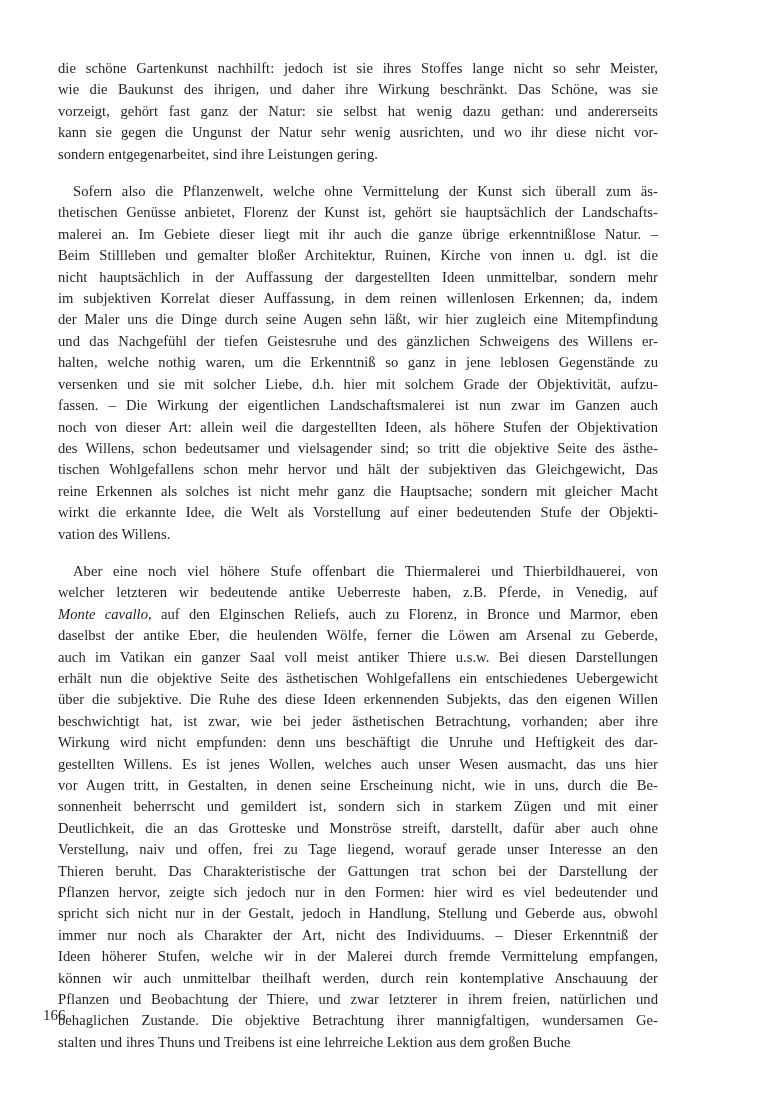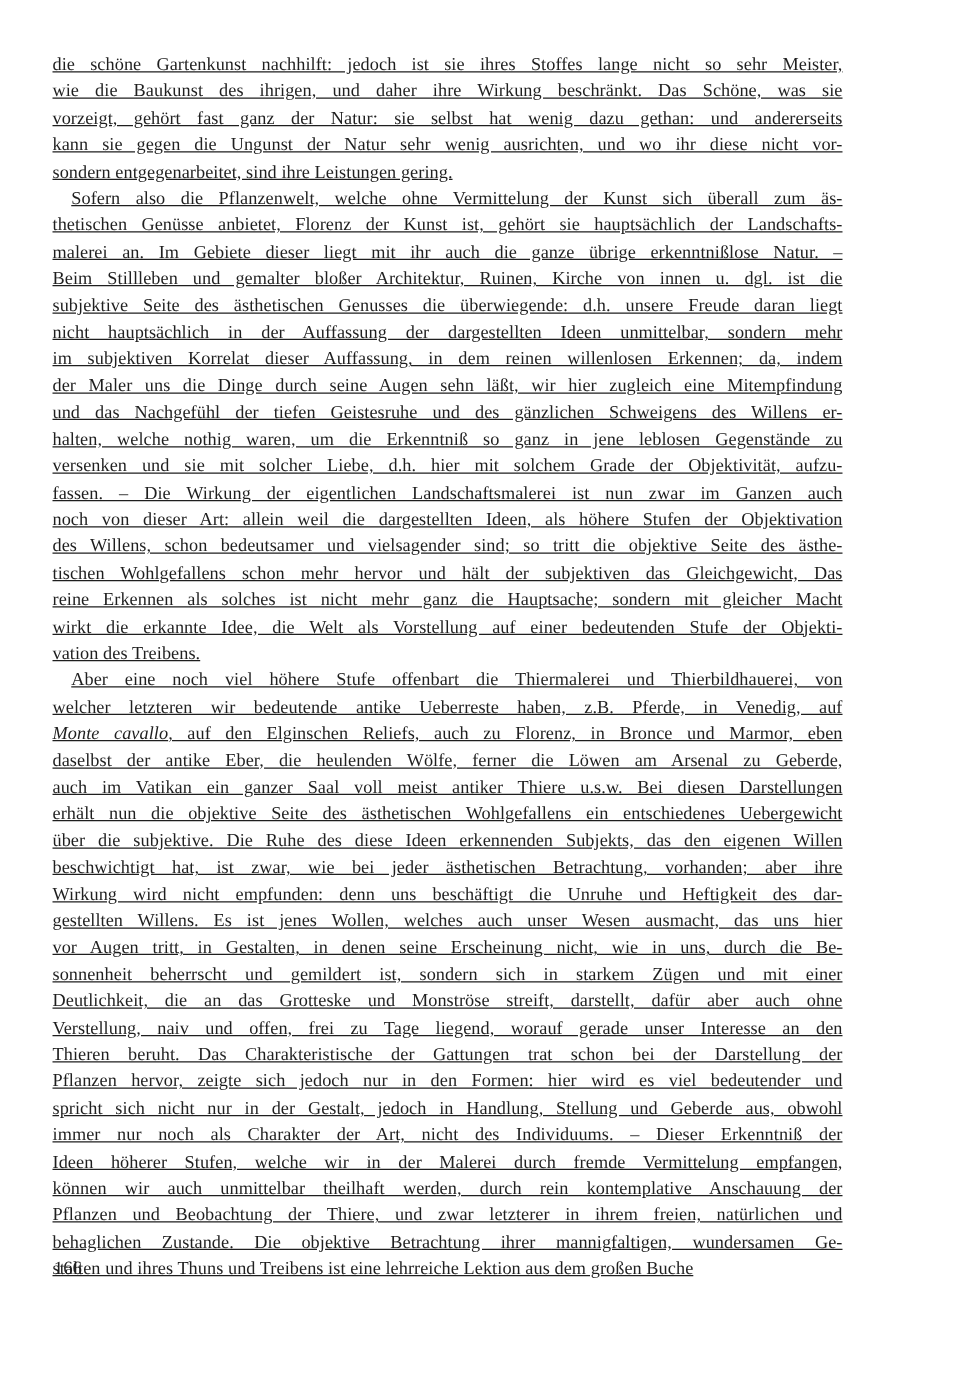--- a/index.html
+++ b/index.html
@@ -16,23 +16,22 @@
     font-family: "Liberation Serif", "DejaVu Serif", serif;
     overflow: hidden;
   }
   .text-block {
     position: absolute;
     left: 42px;
     top: 42px;
     width: 632px;
   }
   .para {
-    margin: 0;
+    margin: 16px;
     padding: 0;
-    text-decoration: underline;
   }
   .line {
     font-size: 14.6px;
     line-height: 21.4px;
     text-align: justify;
     text-align-last: justify;
     -moz-text-align-last: justify;
     letter-spacing: 0.05px;
   }
   .line.last {
@@ -60,34 +59,33 @@
         <div class="line">wie die Baukunst des ihrigen, und daher ihre Wirkung beschränkt. Das Schöne, was sie</div>
         <div class="line">vorzeigt, gehört fast ganz der Natur: sie selbst hat wenig dazu gethan: und andererseits</div>
         <div class="line">kann sie gegen die Ungunst der Natur sehr wenig ausrichten, und wo ihr diese nicht vor-</div>
         <div class="line last">sondern entgegenarbeitet, sind ihre Leistungen gering.</div>
       </div>
       <div class="para">
         <div class="line indent">Sofern also die Pflanzenwelt, welche ohne Vermittelung der Kunst sich überall zum äs-</div>
         <div class="line">thetischen Genüsse anbietet, Florenz der Kunst ist, gehört sie hauptsächlich der Landschafts-</div>
         <div class="line">malerei an. Im Gebiete dieser liegt mit ihr auch die ganze übrige erkenntnißlose Natur. –</div>
         <div class="line">Beim Stillleben und gemalter bloßer Architektur, Ruinen, Kirche von innen u. dgl. ist die</div>
-        <div class="line">subjektive Seite des ästhetischen Genusses die überwiegende: d.h. unsere Freude daran liegt</div>
         <div class="line">nicht hauptsächlich in der Auffassung der dargestellten Ideen unmittelbar, sondern mehr</div>
         <div class="line">im subjektiven Korrelat dieser Auffassung, in dem reinen willenlosen Erkennen; da, indem</div>
         <div class="line">der Maler uns die Dinge durch seine Augen sehn läßt, wir hier zugleich eine Mitempfindung</div>
         <div class="line">und das Nachgefühl der tiefen Geistesruhe und des gänzlichen Schweigens des Willens er-</div>
         <div class="line">halten, welche nothig waren, um die Erkenntniß so ganz in jene leblosen Gegenstände zu</div>
         <div class="line">versenken und sie mit solcher Liebe, d.h. hier mit solchem Grade der Objektivität, aufzu-</div>
         <div class="line">fassen. – Die Wirkung der eigentlichen Landschaftsmalerei ist nun zwar im Ganzen auch</div>
         <div class="line">noch von dieser Art: allein weil die dargestellten Ideen, als höhere Stufen der Objektivation</div>
         <div class="line">des Willens, schon bedeutsamer und vielsagender sind; so tritt die objektive Seite des ästhe-</div>
         <div class="line">tischen Wohlgefallens schon mehr hervor und hält der subjektiven das Gleichgewicht, Das</div>
         <div class="line">reine Erkennen als solches ist nicht mehr ganz die Hauptsache; sondern mit gleicher Macht</div>
         <div class="line">wirkt die erkannte Idee, die Welt als Vorstellung auf einer bedeutenden Stufe der Objekti-</div>
-        <div class="line last">vation des Treibens.</div>
+        <div class="line last">vation des Willens.</div>
       </div>
       <div class="para">
         <div class="line indent">Aber eine noch viel höhere Stufe offenbart die Thiermalerei und Thierbildhauerei, von</div>
         <div class="line">welcher letzteren wir bedeutende antike Ueberreste haben, z.B. Pferde, in Venedig, auf</div>
         <div class="line"><i>Monte cavallo</i>, auf den Elginschen Reliefs, auch zu Florenz, in Bronce und Marmor, eben</div>
         <div class="line">daselbst der antike Eber, die heulenden Wölfe, ferner die Löwen am Arsenal zu Geberde,</div>
         <div class="line">auch im Vatikan ein ganzer Saal voll meist antiker Thiere u.s.w. Bei diesen Darstellungen</div>
         <div class="line">erhält nun die objektive Seite des ästhetischen Wohlgefallens ein entschiedenes Uebergewicht</div>
         <div class="line">über die subjektive. Die Ruhe des diese Ideen erkennenden Subjekts, das den eigenen Willen</div>
         <div class="line">beschwichtigt hat, ist zwar, wie bei jeder ästhetischen Betrachtung, vorhanden; aber ihre</div>

